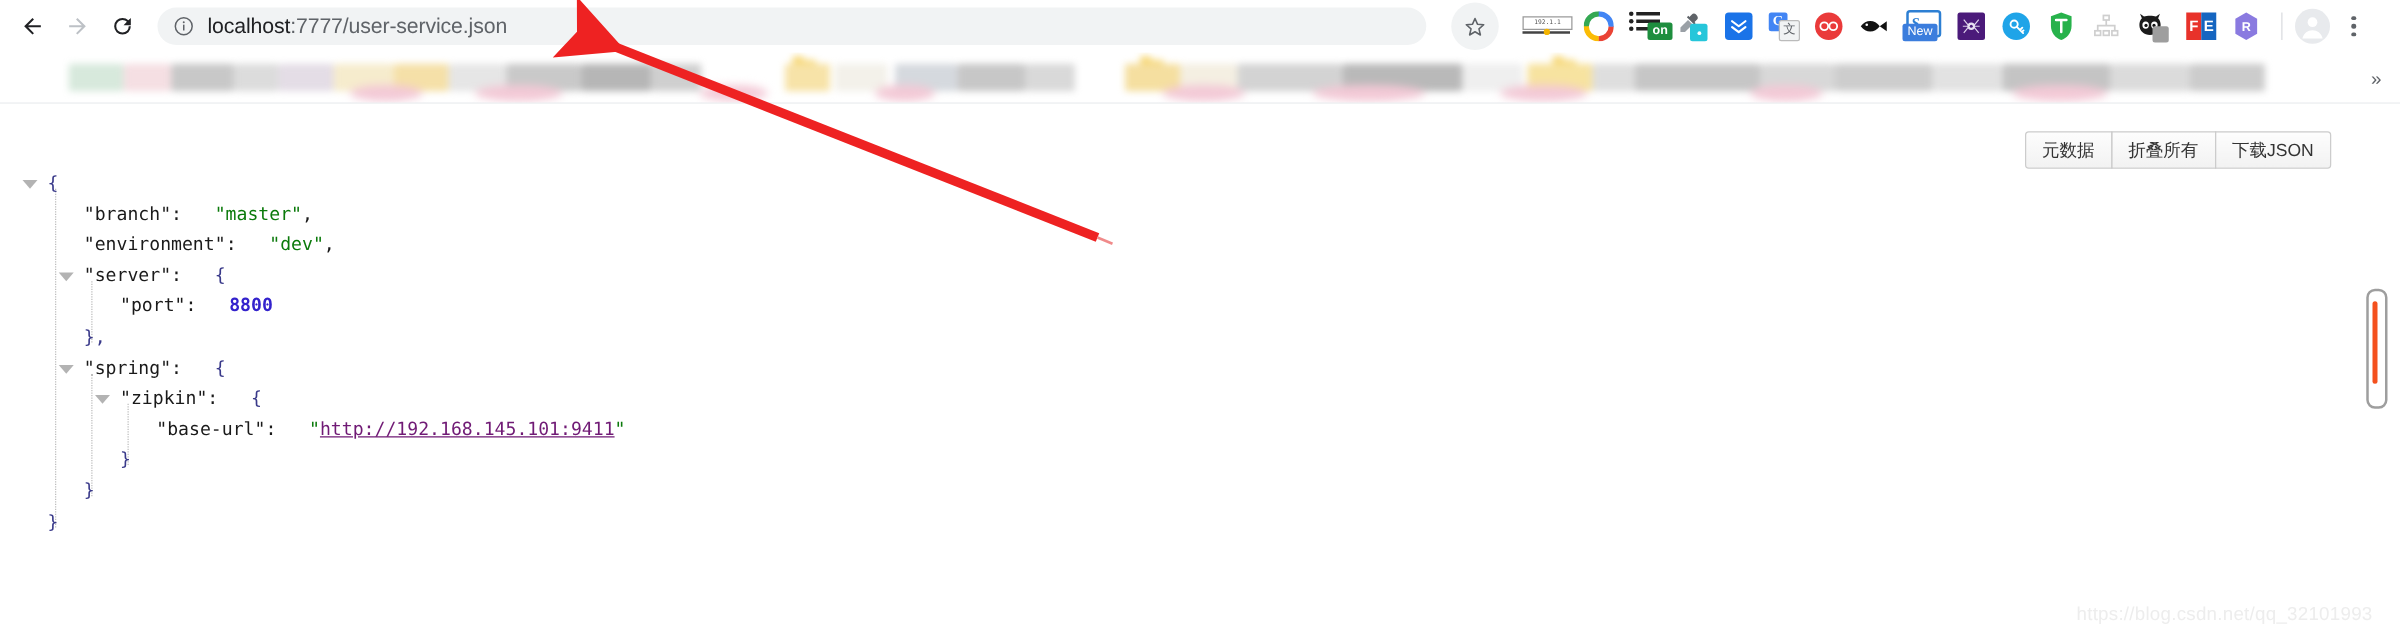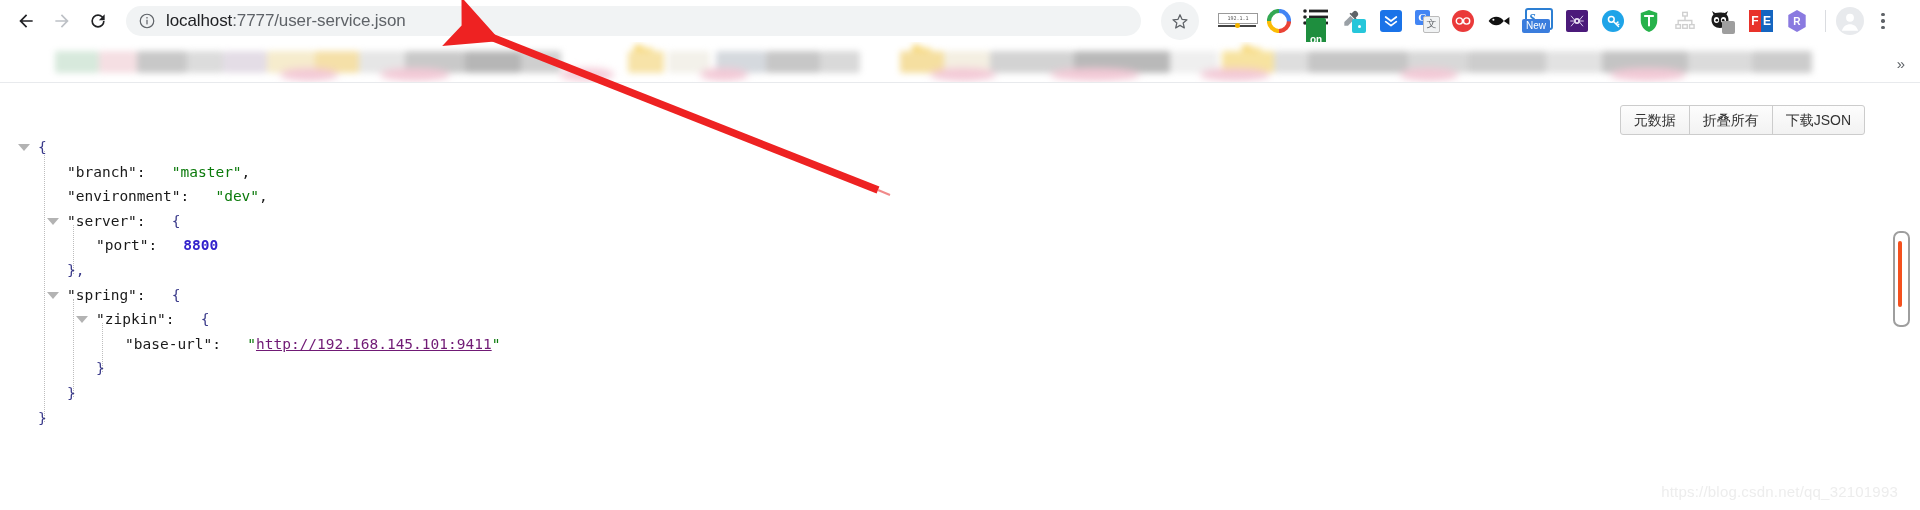--- a/index.html
+++ b/index.html
@@ -187,21 +187,21 @@
       <div class="ext" style="width:30px;">
         <div style="position:relative;width:28px;height:24px;">
           <svg width="26" height="17" viewBox="0 0 26 17" style="position:absolute;left:1px;top:0;">
             <circle cx="2" cy="2" r="1.8" fill="#222"></circle>
               <rect x="6" y="0.6" width="19" height="2.8" fill="#222"></rect>
             <circle cx="2" cy="8" r="1.8" fill="#222"></circle>
               <rect x="6" y="6.6" width="19" height="2.8" fill="#222"></rect>
             <circle cx="2" cy="14" r="1.8" fill="#222"></circle>
               <rect x="6" y="12.6" width="19" height="2.8" fill="#222"></rect>
           </svg>
-          <div style="position:absolute;left:4px;top:9px;background:#1e8e3e;color:#fff;font-size:10px;font-weight:bold;padding:16px 4px;border-radius:2px;font-family:'Liberation Sans',sans-serif;line-height:12px;">on</div>
+          <div style="position:absolute;left:16px;top:9px;background:#1e8e3e;color:#fff;font-size:10px;font-weight:bold;padding:1px 4px;border-radius:2px;font-family:'Liberation Sans',sans-serif;line-height:12px;">on</div>
         </div>
       </div>
 
       <div class="ext" style="width:30px;">
         <div style="position:relative;width:28px;height:24px;">
           <svg width="20" height="20" viewBox="0 0 24 24" style="position:absolute;left:1px;top:0;">
             <path d="M19 3c-1.2-1.2-3-1.2-4 0l-2.4 2.4-1-1-1.4 1.4 7 7 1.4-1.4-1-1L20 8c1.1-1.1 1.1-2.9-1-5z" fill="#5f6368"></path>
             <path d="M11.3 8.3L4 15.6V20h4.4l7.3-7.3z" fill="#9aa0a6"></path>
           </svg>
           <div style="position:absolute;left:12px;top:10px;width:14px;height:14px;background:#26c6da;border-radius:2px;"></div>

